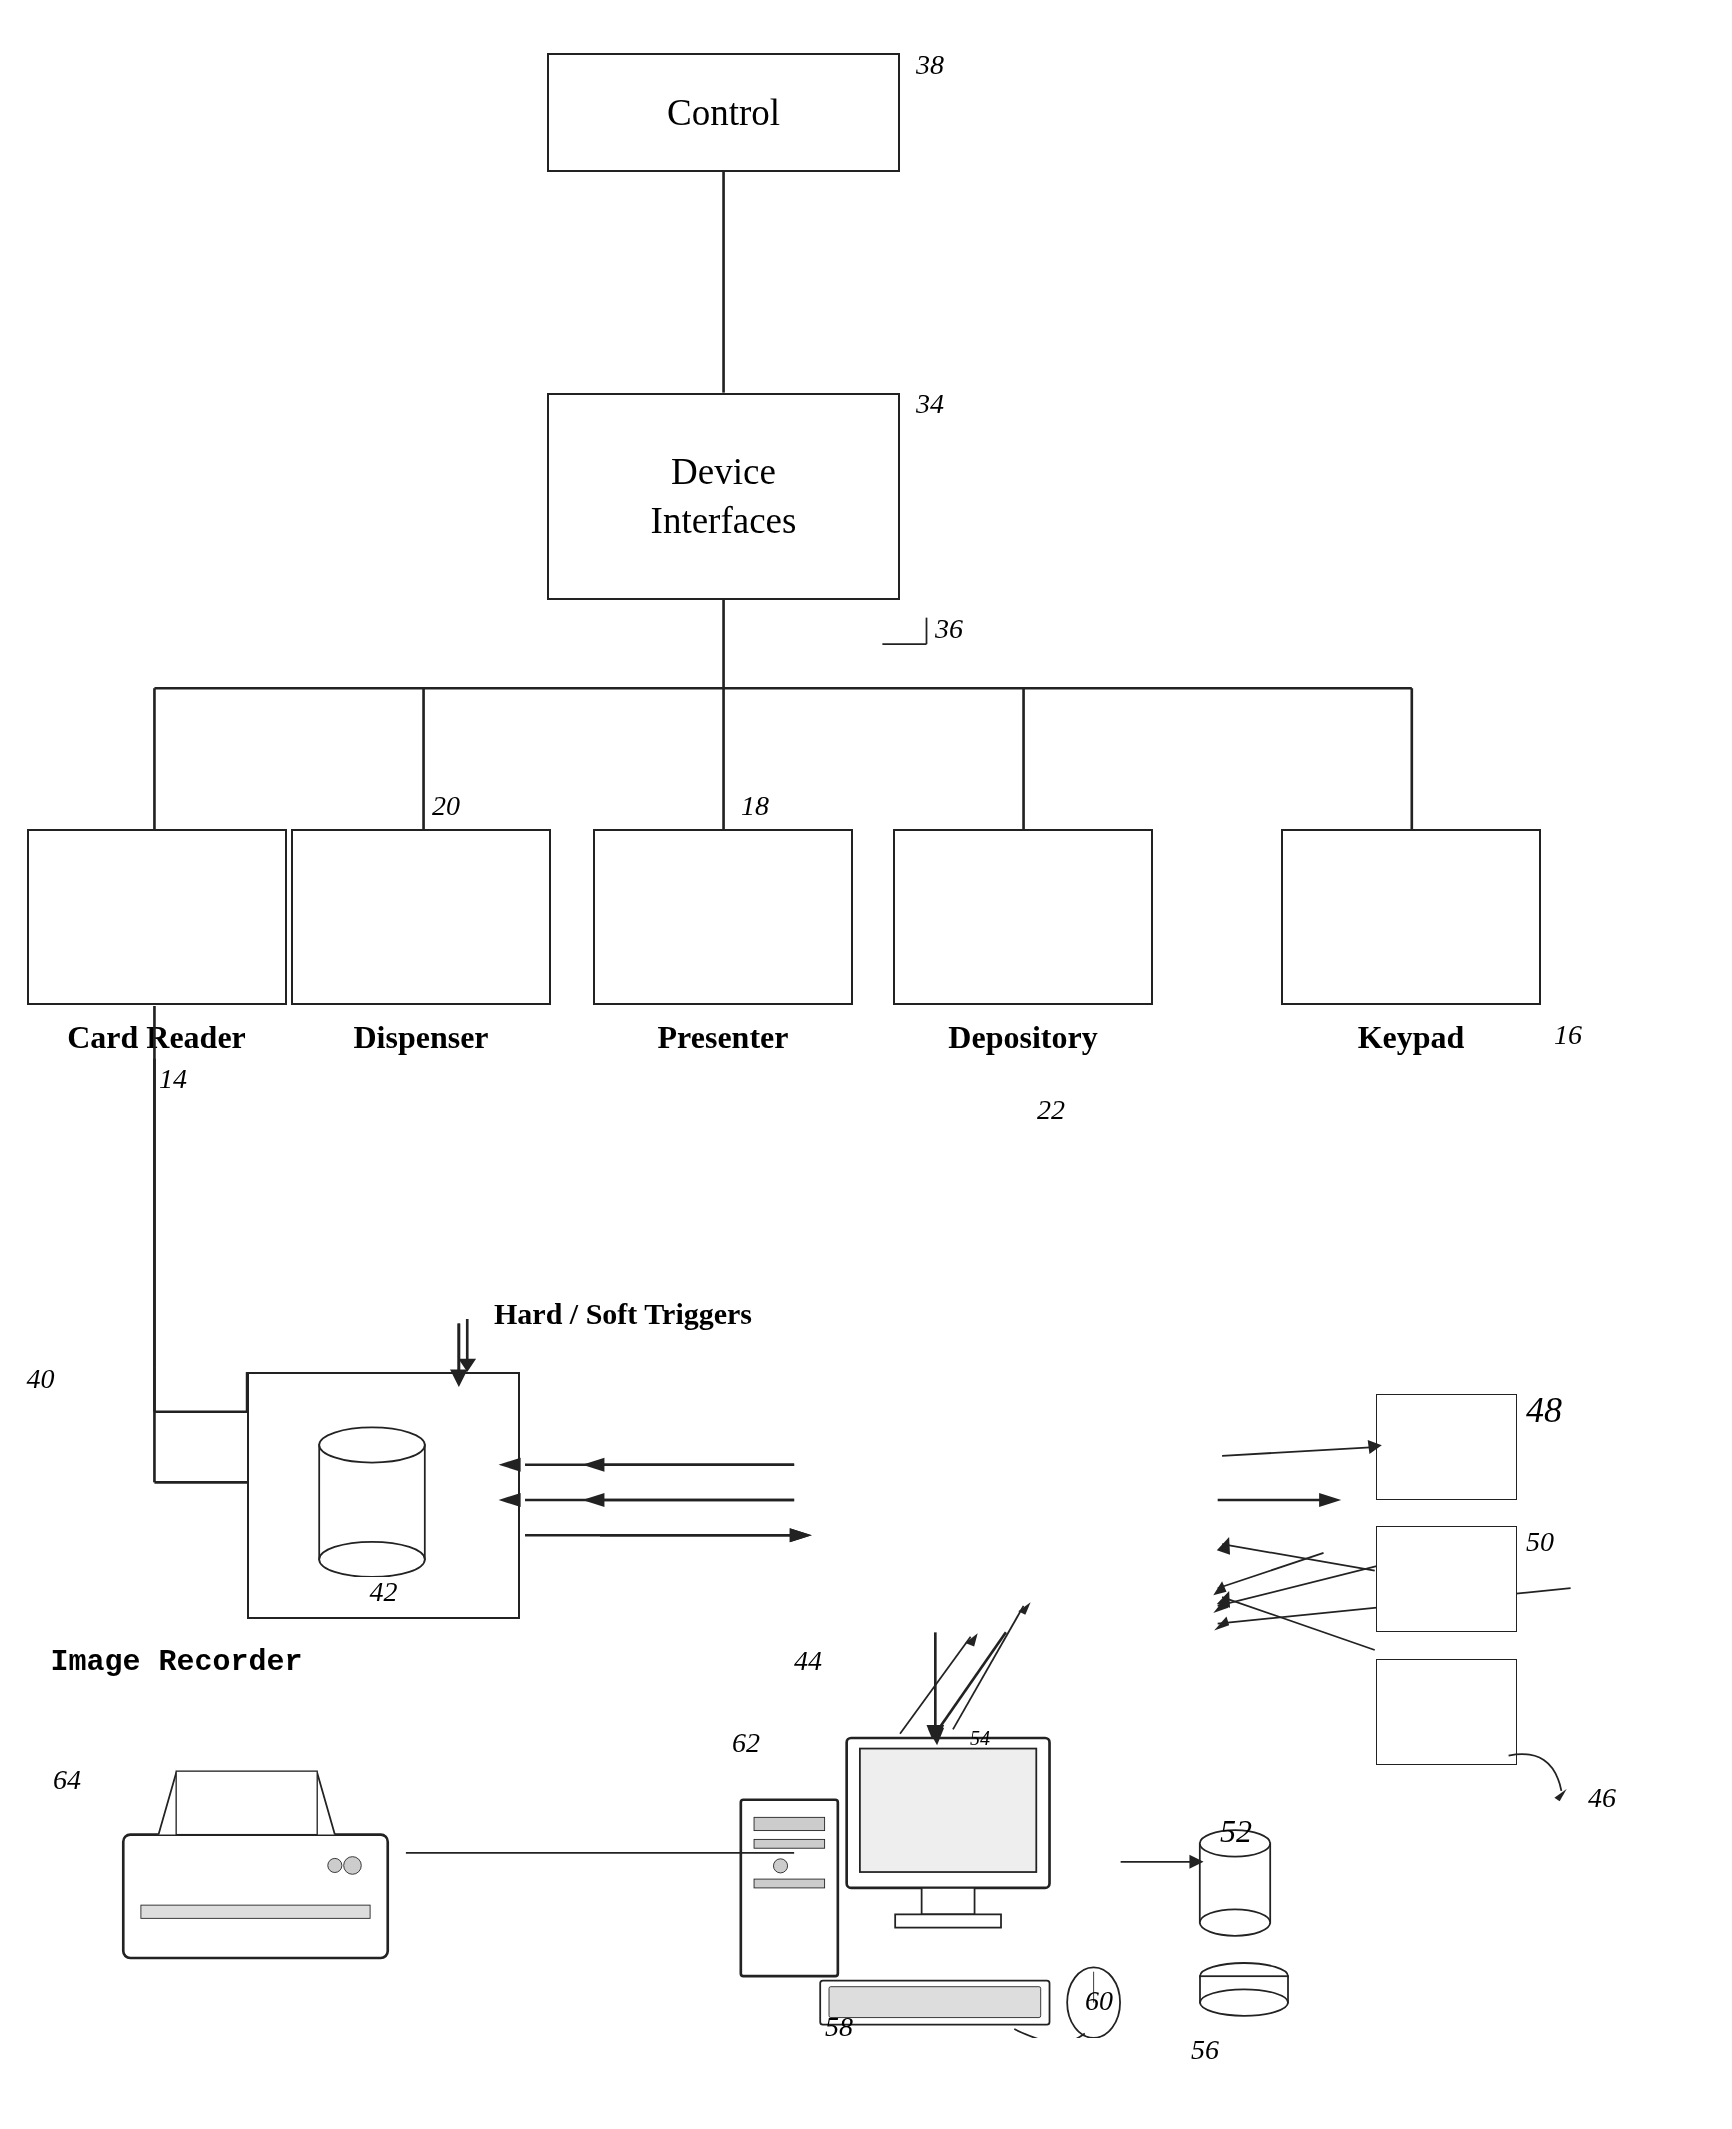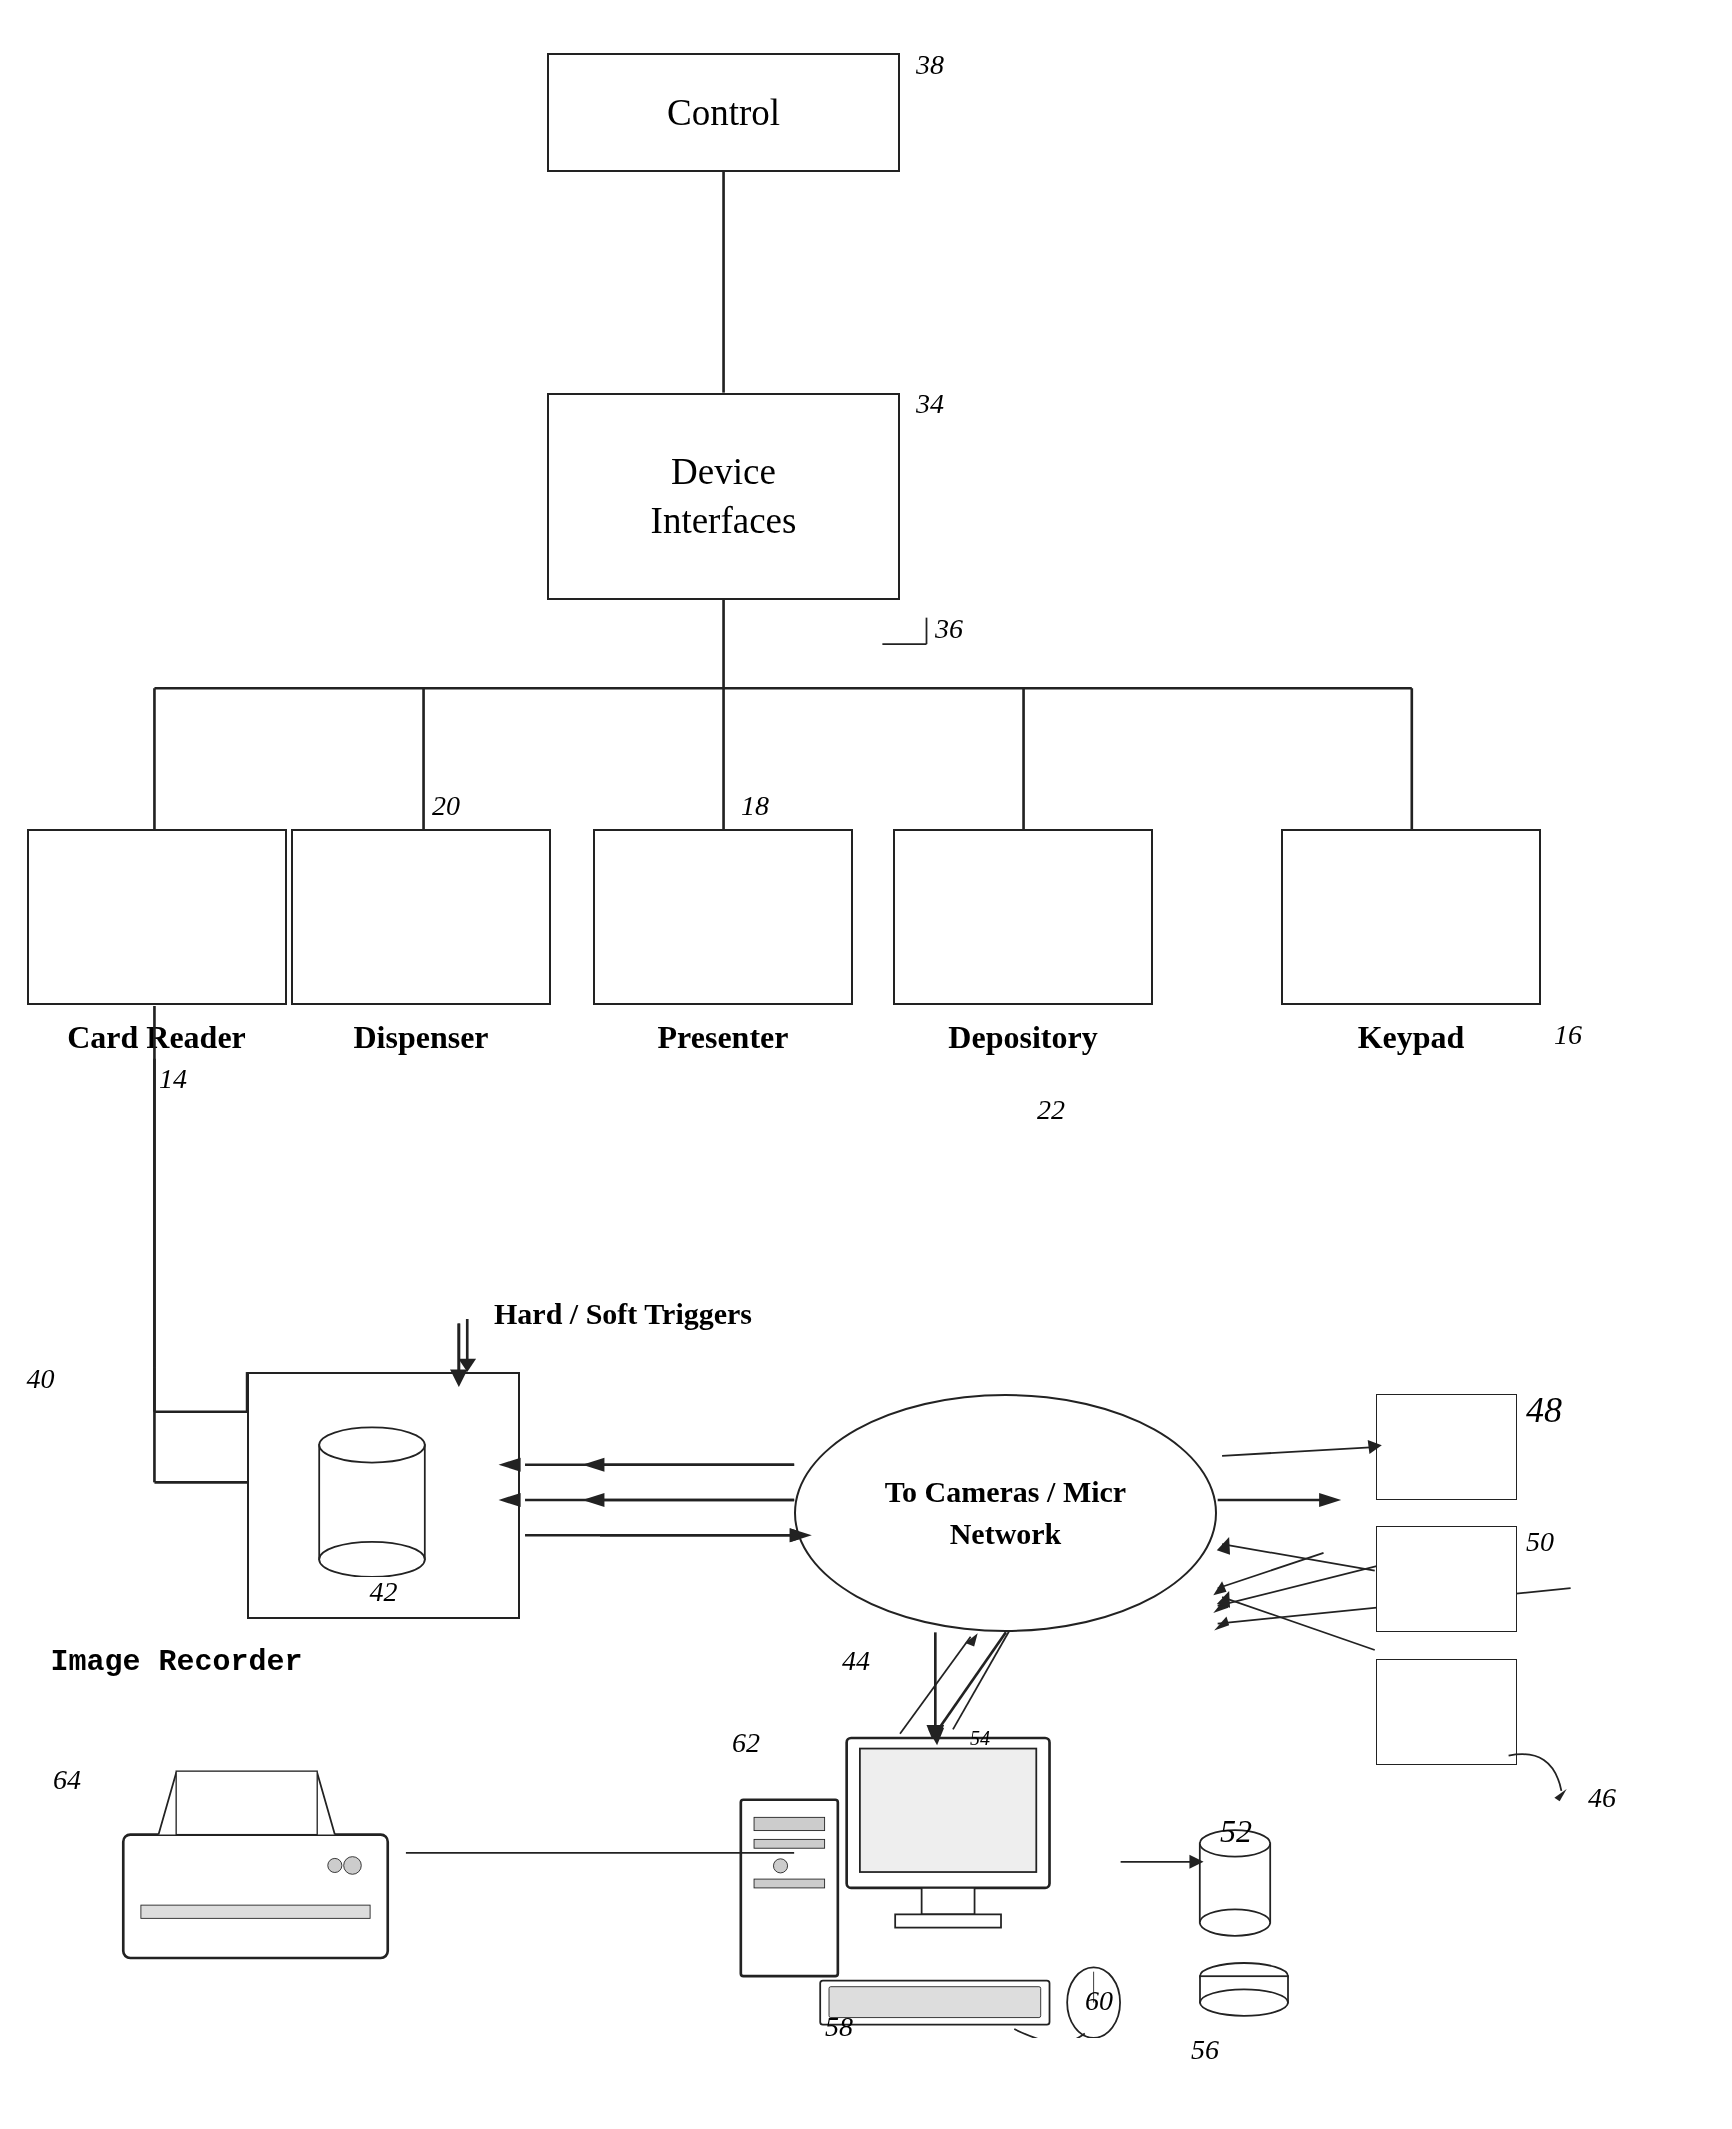--- a/index.html
+++ b/index.html
@@ -186,25 +186,21 @@
       <ellipse cx="100" cy="50" rx="60" ry="20" fill="#fff" stroke="#222" stroke-width="2"></ellipse>
 
       <ellipse cx="100" cy="180" rx="60" ry="20" fill="#fff" stroke="#222" stroke-width="2"></ellipse>
     </svg>
     <span style="position:absolute; bottom:8.8px; left:50%; transform:translateX(-50%); font-size:28px; font-style:italic;margin-top:40px;">42</span>
   </div>
 
   <div class="label" style="left:26.5px; top:1645px; width:300px; font-size:30px;font-family:Liberation Mono, monospace;">Image Recorder</div>
   <span class="ref-num" style="left:26.5px; top:1363px;">40</span>
 
-  <div class="ellipse-network" style="left:794px; top:1394px; width:423px; height:238px; font-size:30px; line-height:1.4;">
-    <span style="white-space:pre-line;">To Cameras / Micr
-Network</span>
-  </div>
-  <span class="ref-num" style="left:794px; top:1645px;margin-left:48px;">44</span>
+  <span class="ref-num" style="left:794px; top:1645px;">44</span>
 
   <svg style="position:absolute; left:732px; top:1729px; width:441px; height:309px;" viewBox="0 0 500 350" width="441" height="309">
 
     <rect x="130" y="10" width="230" height="170" fill="#fff" stroke="#222" stroke-width="3" rx="5"></rect>
     <rect x="145" y="22" width="200" height="140" fill="#eee" stroke="#222" stroke-width="2"></rect>
 
     <rect x="215" y="180" width="60" height="30" fill="#fff" stroke="#222" stroke-width="2"></rect>
     <rect x="185" y="210" width="120" height="15" fill="#fff" stroke="#222" stroke-width="2"></rect>
 
     <rect x="10" y="80" width="110" height="200" fill="#fff" stroke="#222" stroke-width="3" rx="3"></rect>

